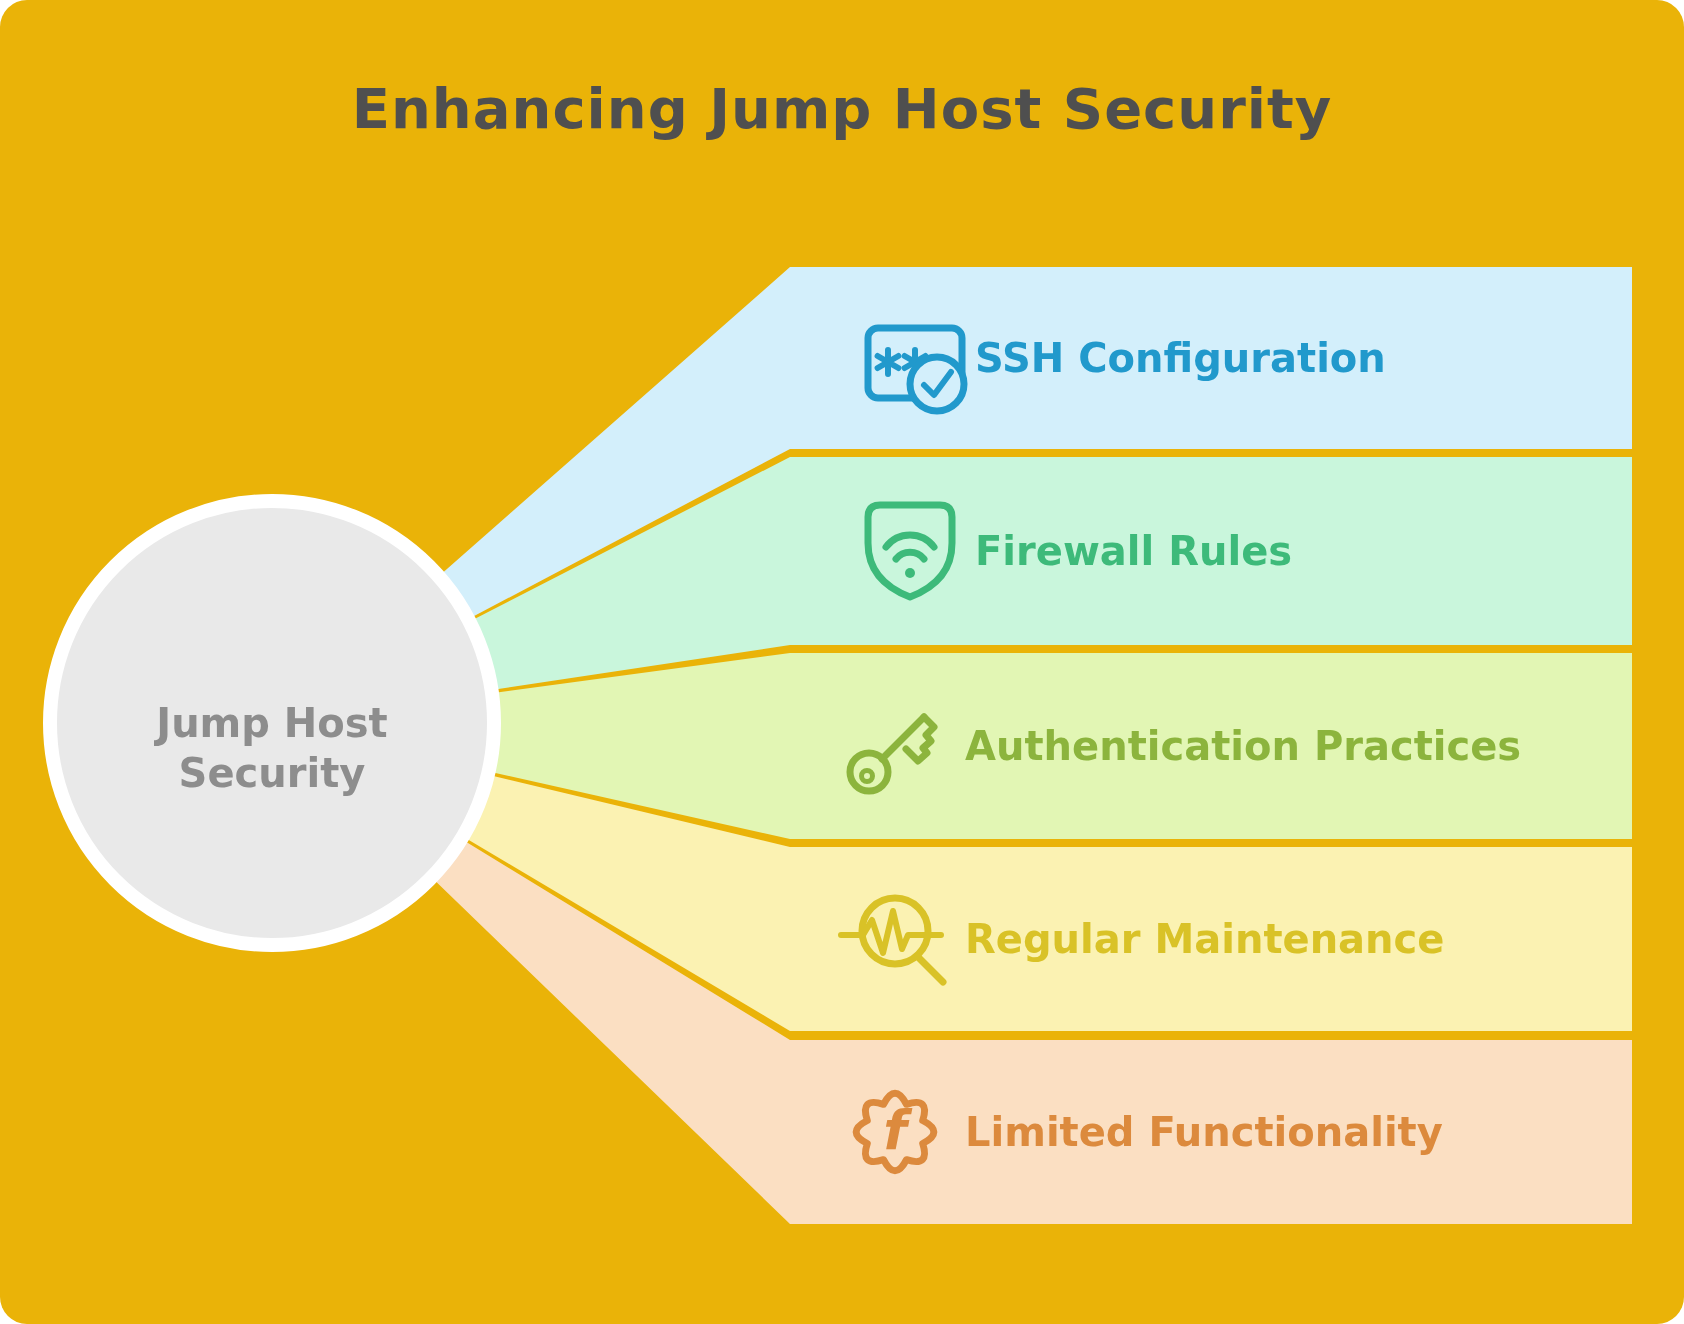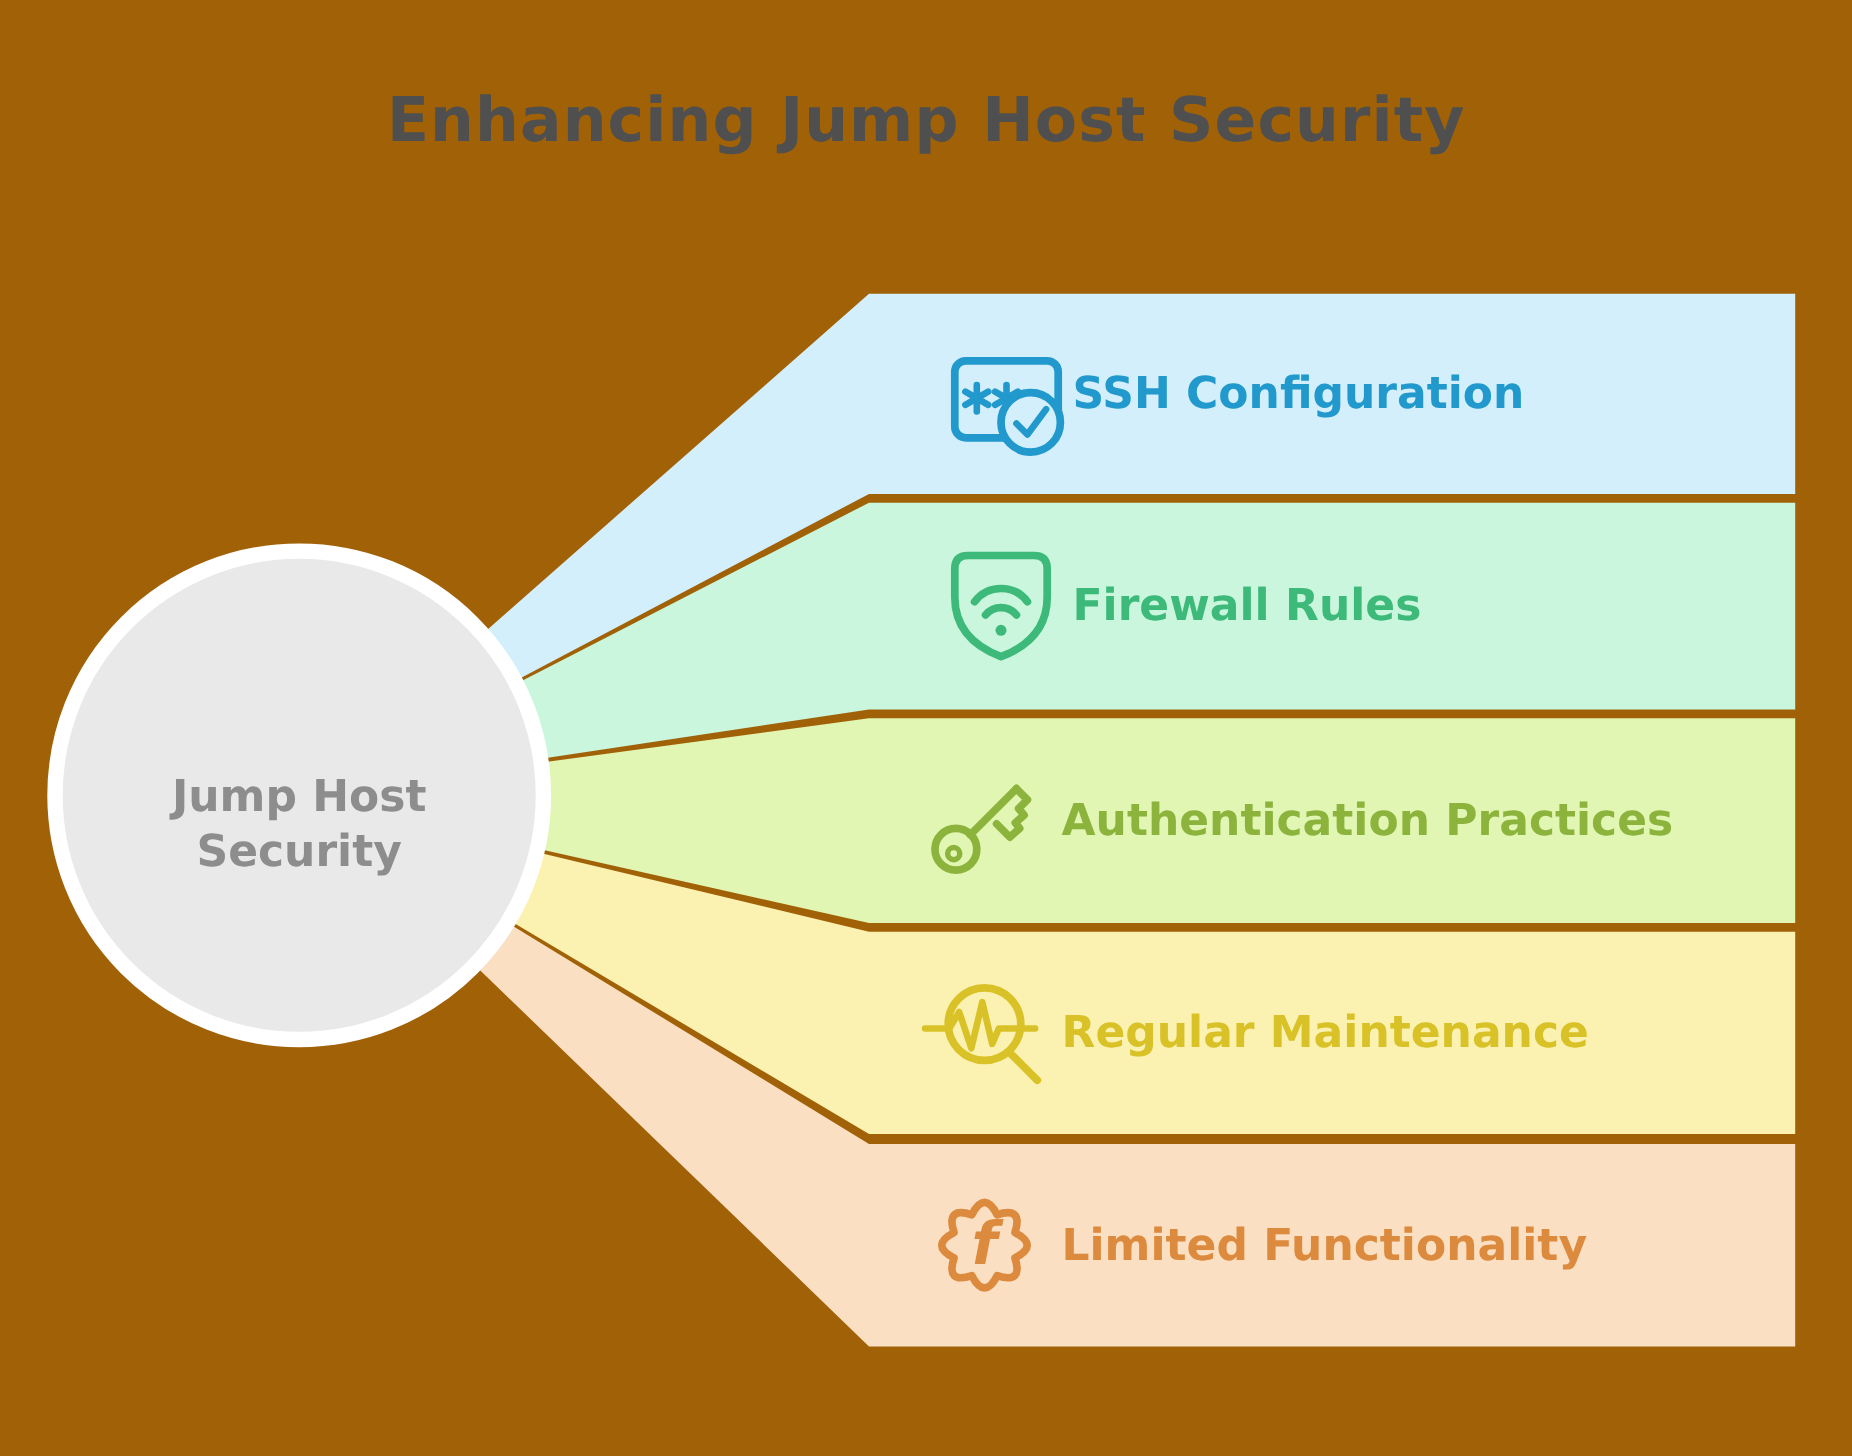--- a/index.html
+++ b/index.html
@@ -4,22 +4,23 @@
 <style>
   html, body {
     margin: 0;
     padding: 0;
     background: #ffffff;
   }
   .stage {
     width: 1684px;
     height: 1324px;
     position: relative;
-    background: #a16207;
+    background: #eab308;
     overflow: hidden;
+    border-radius: 27px;
   }
   svg text {
     font-family: "DejaVu Sans", "Liberation Sans", sans-serif;
   }
   .diagram-title {
     font-size: 56px;
     font-weight: bold;
     letter-spacing: 1px;
   }
   .branch-label {

